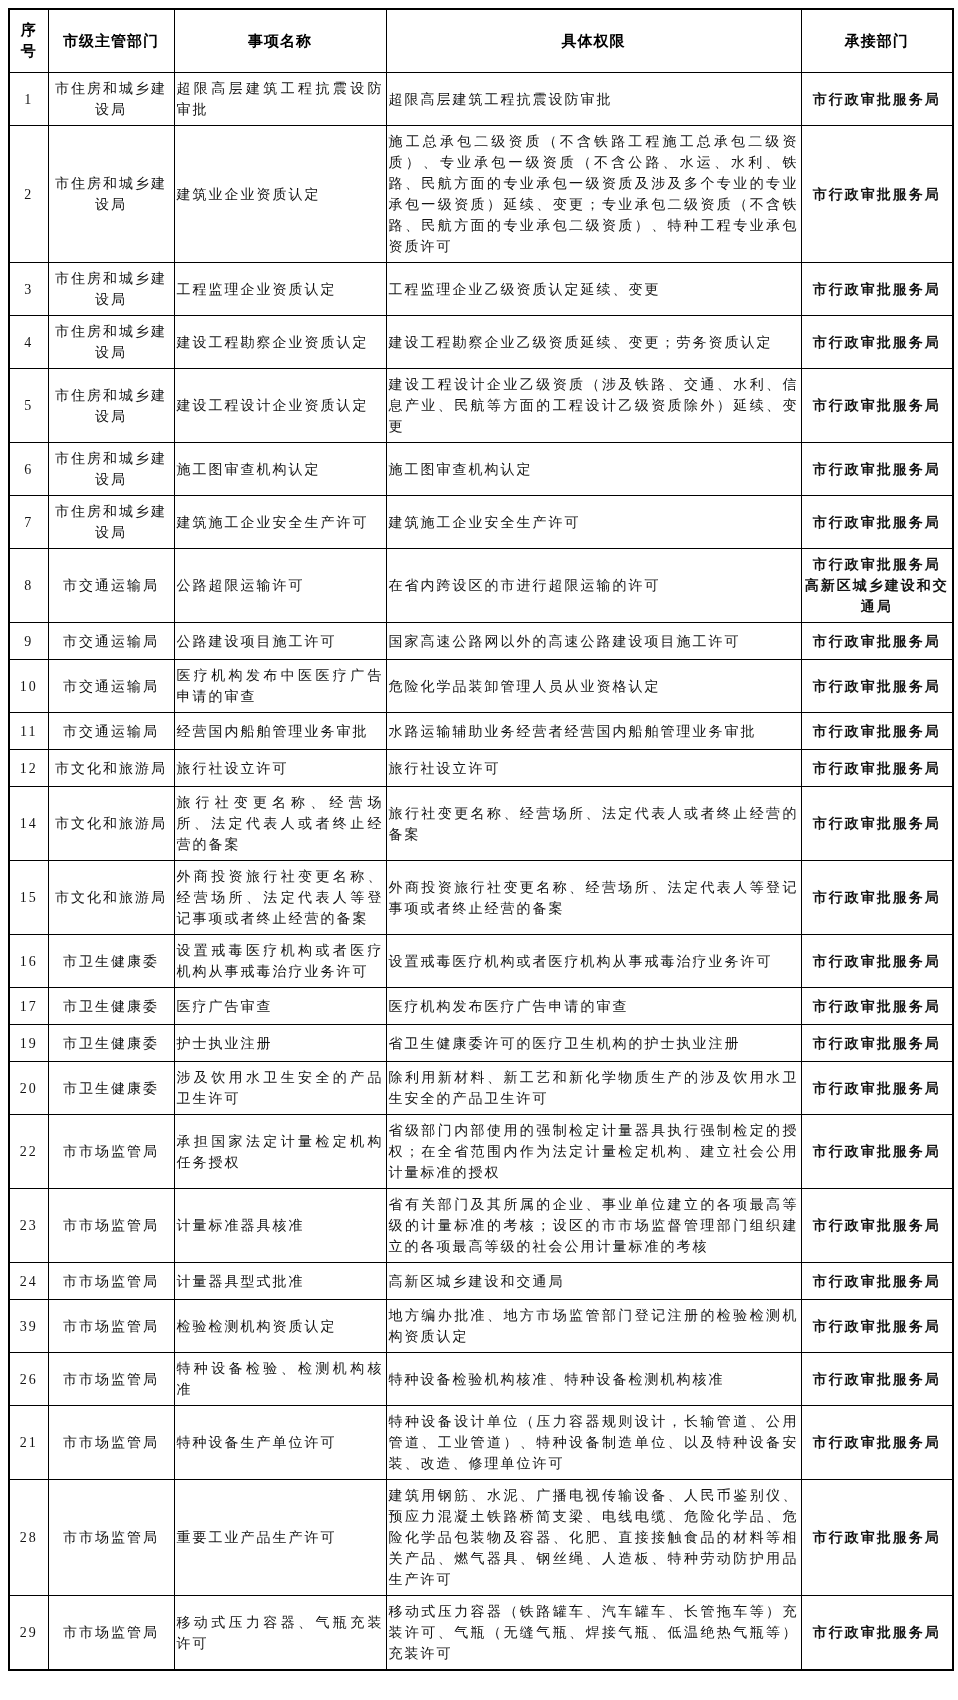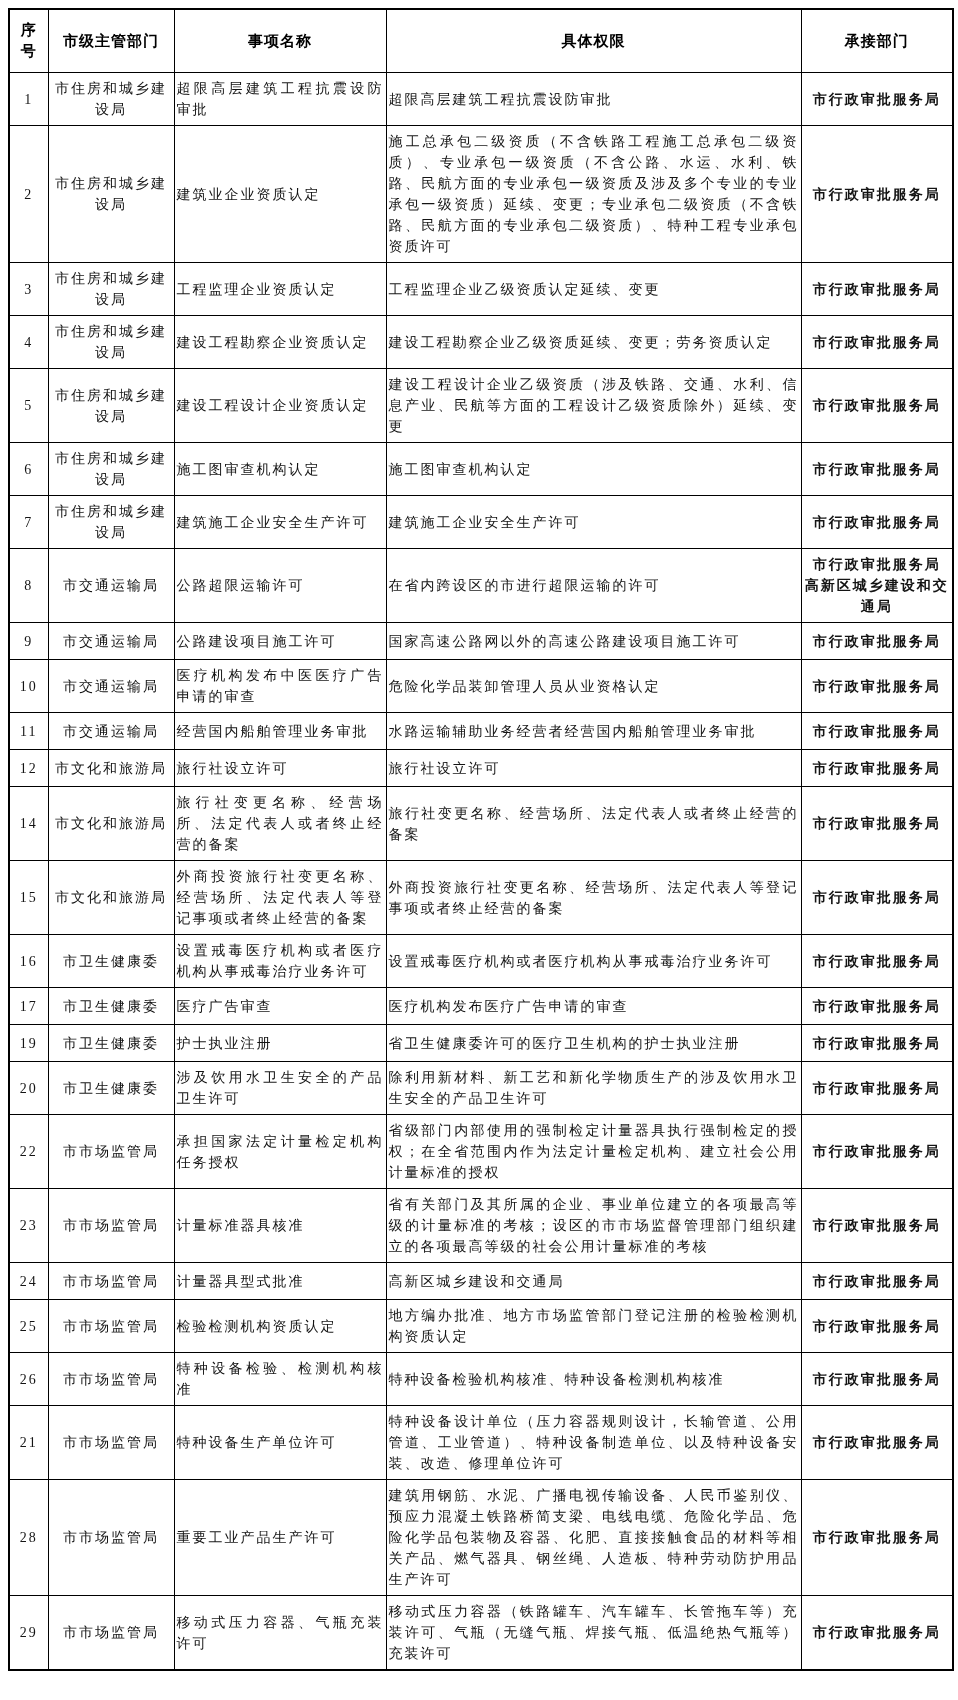--- a/index.html
+++ b/index.html
@@ -239,21 +239,21 @@
 
   <tr>
     <td class="no">24</td>
     <td class="dept">市市场监管局</td>
     <td class="item">计量器具型式批准</td>
     <td class="auth">高新区城乡建设和交通局</td>
     <td class="recv">市行政审批服务局</td>
   </tr>
 
   <tr>
-    <td class="no">25</td>
+    <td class="no">39</td>
     <td class="dept">市市场监管局</td>
     <td class="item">检验检测机构资质认定</td>
     <td class="auth">地方编办批准、地方市场监管部门登记注册的检验检测机构资质认定</td>
     <td class="recv">市行政审批服务局</td>
   </tr>
 
   <tr>
     <td class="no">26</td>
     <td class="dept">市市场监管局</td>
     <td class="item">特种设备检验、检测机构核准</td>

